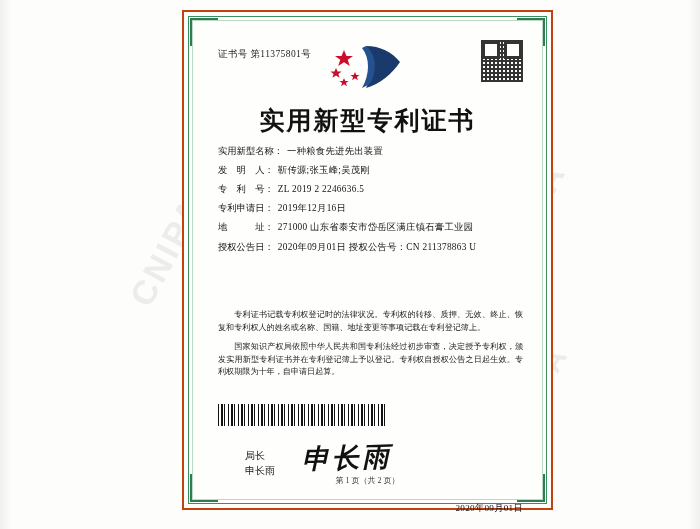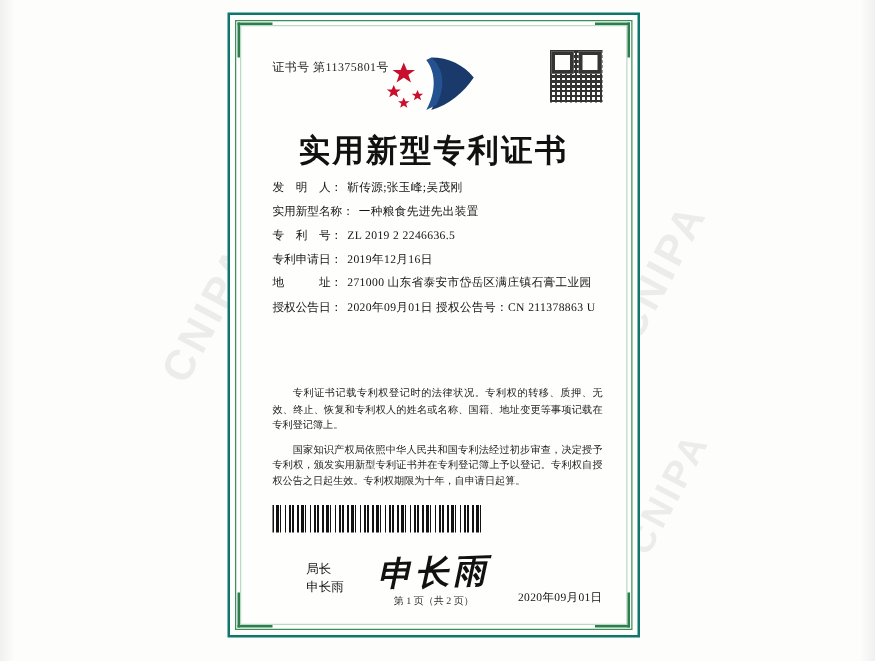--- a/index.html
+++ b/index.html
@@ -20,23 +20,23 @@
     width: 700px;
     height: 529px;
     background: #fdfdfb;
   }
 
   
   .cert-frame {
     position: absolute;
     left: 182px;
     top: 10px;
-    width: 330px;
+    width: 371px;
     height: 500px;
-    border: 2px solid #0f766e;
+    border: 2px solid #c2410c;
     background: #fefefc;
     box-sizing: border-box;
   }
   .cert-frame-inner {
     position: absolute;
     left: 4px;
     top: 4px;
     right: 4px;
     bottom: 4px;
     border: 1px solid #3c8f5d;
@@ -192,21 +192,21 @@
     font-family: "DejaVu Serif", "Liberation Serif", serif;
     font-weight: bold;
     font-style: italic;
     color: #111;
     letter-spacing: 3px;
     transform: rotate(-2deg);
   }
   .sig-date {
     position: absolute;
     right: 28px;
-    top: 460px;
+    top: 490px;
     font-size: 9.2px;
     color: #141414;
     letter-spacing: 0.3px;
   }
 
   
   .page-mark {
     position: absolute;
     left: 0;
     right: 0;
@@ -282,26 +282,26 @@
       <polygon points="22,10 24.5,16 31,16 25.7,19.8 27.8,26 22,22.2 16.2,26 18.3,19.8 13,16 19.5,16" fill="#c8102e"></polygon>
       <polygon points="14,28 15.6,31.6 19.6,31.6 16.4,34 17.6,37.8 14,35.5 10.4,37.8 11.6,34 8.4,31.6 12.4,31.6" fill="#c8102e"></polygon>
       <polygon points="22,38 23.3,41 26.6,41 23.9,43 24.9,46.2 22,44.3 19.1,46.2 20.1,43 17.4,41 20.7,41" fill="#c8102e"></polygon>
       <polygon points="33,32 34.3,35 37.6,35 34.9,37 35.9,40.2 33,38.3 30.1,40.2 31.1,37 28.4,35 31.7,35" fill="#c8102e"></polygon>
     </svg>
 
     <div class="cert-title">实用新型专利证书</div>
 
     <div class="fields">
       <div class="row">
+        <span class="lbl">实用新型名称：</span>
+        <span class="val">一种粮食先进先出装置</span>
+      </div>
+      <div class="row">
         <span class="lbl">发　明　人：</span>
         <span class="val">靳传源;张玉峰;吴茂刚</span>
-      </div>
-      <div class="row">
-        <span class="lbl">实用新型名称：</span>
-        <span class="val">一种粮食先进先出装置</span>
       </div>
       <div class="row">
         <span class="lbl">专　利　号：</span>
         <span class="val">ZL 2019 2 2246636.5</span>
       </div>
       <div class="row">
         <span class="lbl">专利申请日：</span>
         <span class="val">2019年12月16日</span>
       </div>
       <div class="row">

